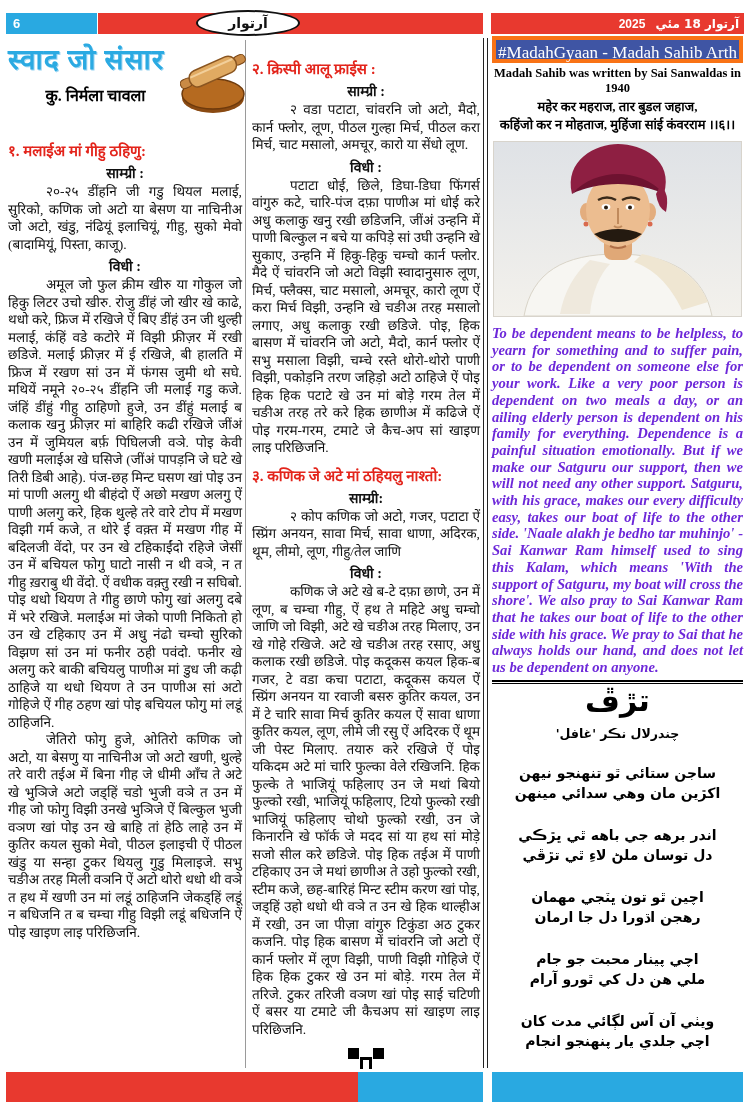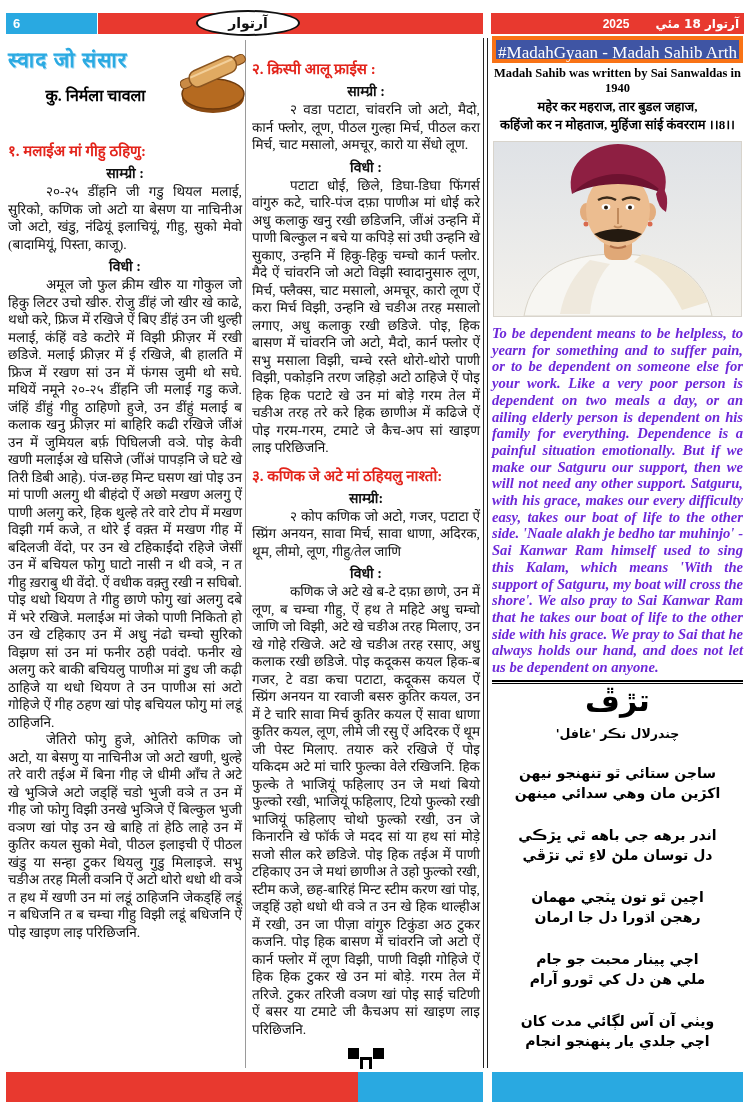--- a/index.html
+++ b/index.html
@@ -6,21 +6,21 @@
   html,body { background:#ffffff; }
   body { font-family:"Liberation Serif","DejaVu Serif",serif; }
   .page { position:relative; width:750px; height:1109px; background:#fff; overflow:hidden; margin:0 auto; }
 
   
   .topbar { position:absolute; left:6px; top:13px; width:738px; height:21px; }
   .pn-box { position:absolute; left:0; top:0; width:91px; height:21px; background:#29a9e1; color:#fff;
             font-family:"Liberation Sans",sans-serif; font-weight:bold; font-size:13px; line-height:21px; padding-left:7px; }
   .red-a { position:absolute; left:92px; top:0; width:385px; height:21px; background:#e8392f; }
   .red-b { position:absolute; left:485px; top:0; width:253px; height:21px; background:#e8392f;
-           display:flex; align-items:center; justify-content:flex-end; gap:26px; padding:0 5px;
+           display:flex; align-items:center; justify-content:flex-end; gap:10px; padding:0 5px;
            color:#fff; font-family:"Liberation Sans",sans-serif; font-weight:bold; font-size:12px; }
   .red-b .rtl { direction:rtl; font-family:"DejaVu Sans",sans-serif; }
   .masthead-oval { position:absolute; left:190px; top:-3px; width:104px; height:26px; background:#fff;
                    border:2px solid #111; border-radius:50%; display:flex; align-items:center; justify-content:center;
                    font-family:"DejaVu Sans",sans-serif; font-weight:bold; font-size:14px; color:#111; direction:rtl; }
 
   
   .vrule1 { position:absolute; left:245px; top:40px; height:1028px; width:1px; background:#9a9a9a; }
   .vrule2 { position:absolute; left:483px; top:38px; height:1030px; width:5px;
             border-left:1px solid #222; border-right:1px solid #222; }
@@ -31,21 +31,21 @@
   .col2 { left:252px; width:228px; top:42px; }
   .col3 { left:492px; width:251px; top:36px; }
 
   .body-txt { font-size:13.5px; line-height:17.5px; text-align:justify; color:#111; }
   .indent { text-indent:38px; }
   .label { font-weight:bold; font-size:14px; margin:3px 0 1px; color:#111;text-align:center; }
   .red-head { color:#e3241b; font-weight:bold; font-size:15px; margin:8px 0 3px; }
 
   
   .col1-head { position:relative; height:92px; }
-  .col1-title { color:#2baae2; font-weight:bold; font-size:21px; line-height:40px; letter-spacing:1px;
+  .col1-title { color:#2baae2; font-weight:bold; font-size:28px; line-height:40px; letter-spacing:1px;
                 text-shadow:1px 1px 0 #9ed6f2; }
   .col1-byline { font-weight:bold; font-size:16px; text-align:center; width:175px; margin-top:4px; }
   .pin-art { position:absolute; right:-4px; top:2px; }
 
   
   .end-orn { text-align:center; margin-top:10px; }
 
   
   .badge { background:#3f55a4; border:4px solid #f97316; color:#fff; text-align:center;
            font-size:17px; height:27px; line-height:26px; margin-bottom:3px; }
@@ -130,21 +130,21 @@
         <rect x="17" y="12" width="6" height="9" fill="#fff"></rect>
       </svg>
     </div>
   </section>
 
   <section class="col col3">
     <div class="badge">#MadahGyaan - Madah Sahib Arth</div>
     <div class="intro">Madah Sahib was written by Sai Sanwaldas in 1940</div>
     <div class="verse">
       <div>महेर कर महराज, तार बुडल जहाज,</div>
-      <div>कहिंजो कर न मोहताज, मुहिंजा सांई कंवरराम ।।8।।</div>
+      <div>कहिंजो कर न मोहताज, मुहिंजा सांई कंवरराम ।।६।।</div>
     </div>
 
     <div class="photo-wrap">
       <svg width="247" height="174" viewBox="0 0 247 174">
         <defs>
           <linearGradient id="bg" x1="0" y1="0" x2="0" y2="1">
             <stop offset="0" stop-color="#dfe2e6"></stop>
               <stop offset="1" stop-color="#f3f1ec"></stop>
           </linearGradient>
         </defs>

